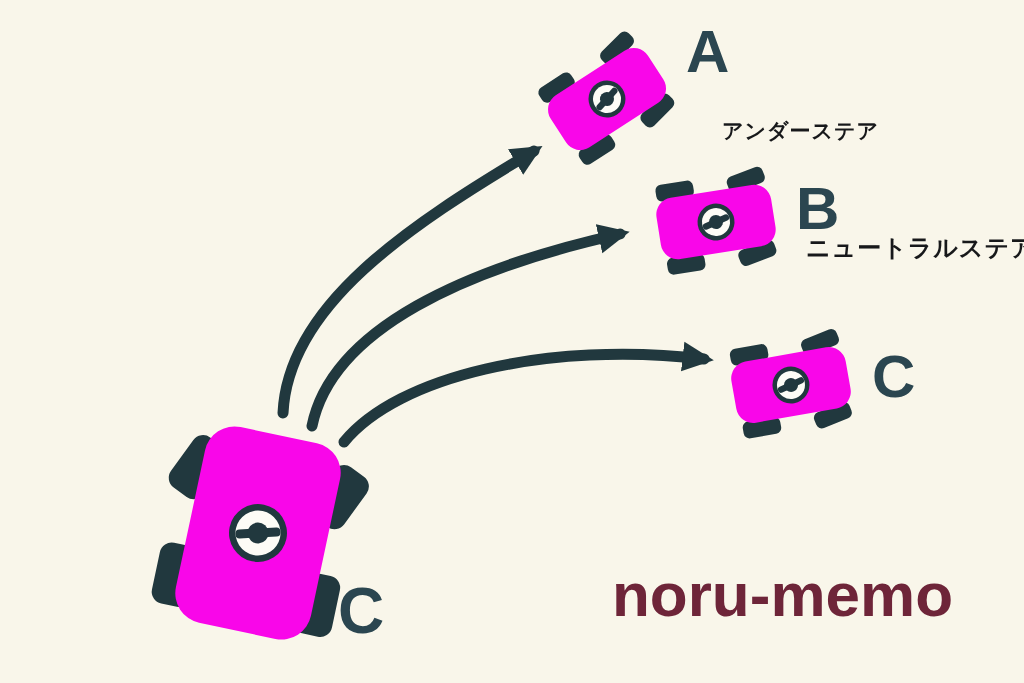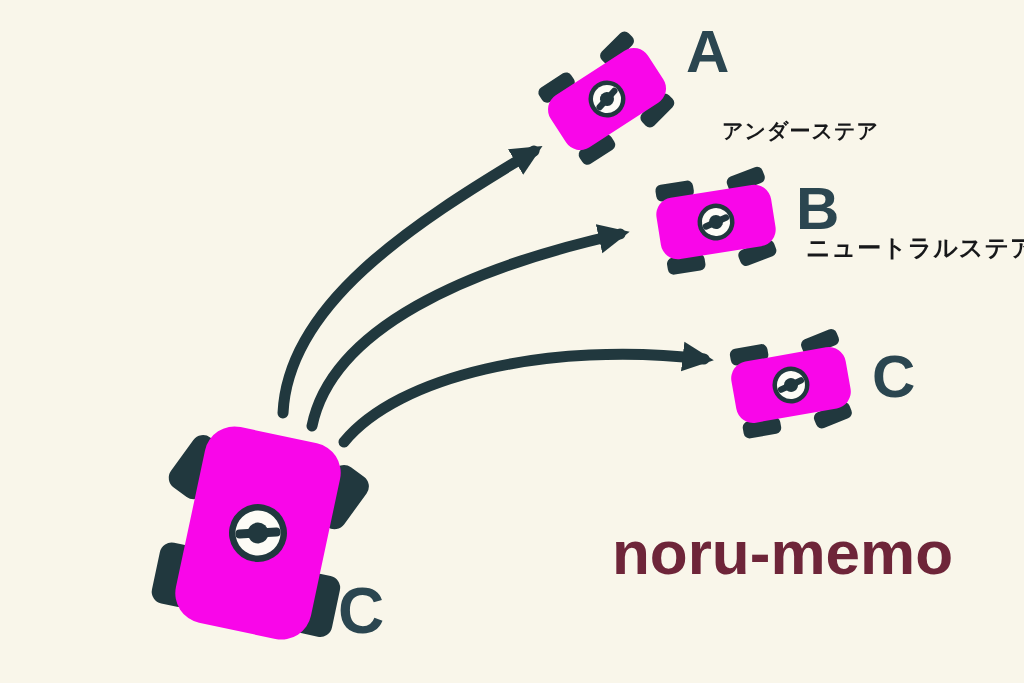--- a/index.html
+++ b/index.html
@@ -18,20 +18,21 @@
   }
   .letter-big{font-size:64px;}
   .kana{
     font-size:24px;font-weight:700;letter-spacing:1px;
     color:var(--kana-text,#17181a);
     font-family:"DejaVu Sans","Liberation Sans",sans-serif;
   }
   .brand{
     font-size:62px;font-weight:700;
     color:var(--brand,#6e2539);
+    margin-top:42px;
   }
 </style>
 </head>
 <body>
 
 <div id="stage">
 
   <svg id="diagram-svg" viewBox="0 0 1024 683" xmlns="http://www.w3.org/2000/svg">
     <defs>
       <marker id="ah" viewBox="0 0 10 10" refX="6.5" refY="5" markerWidth="3" markerHeight="3" orient="auto">

